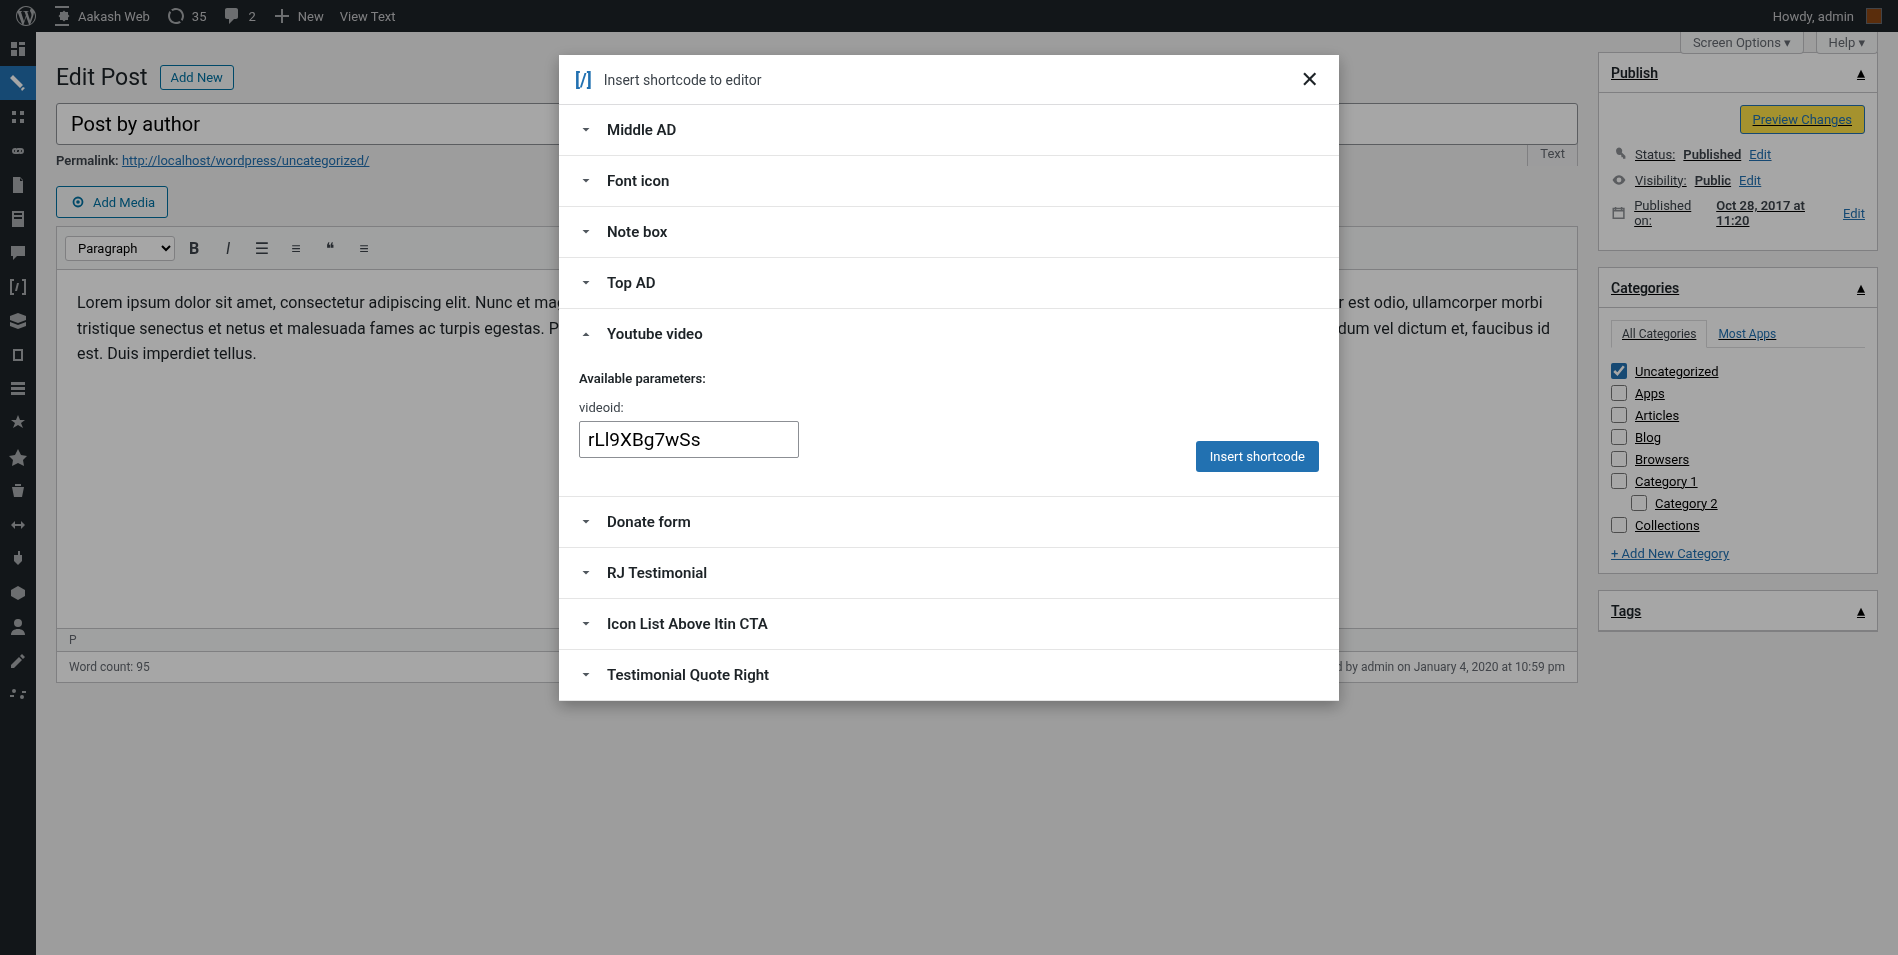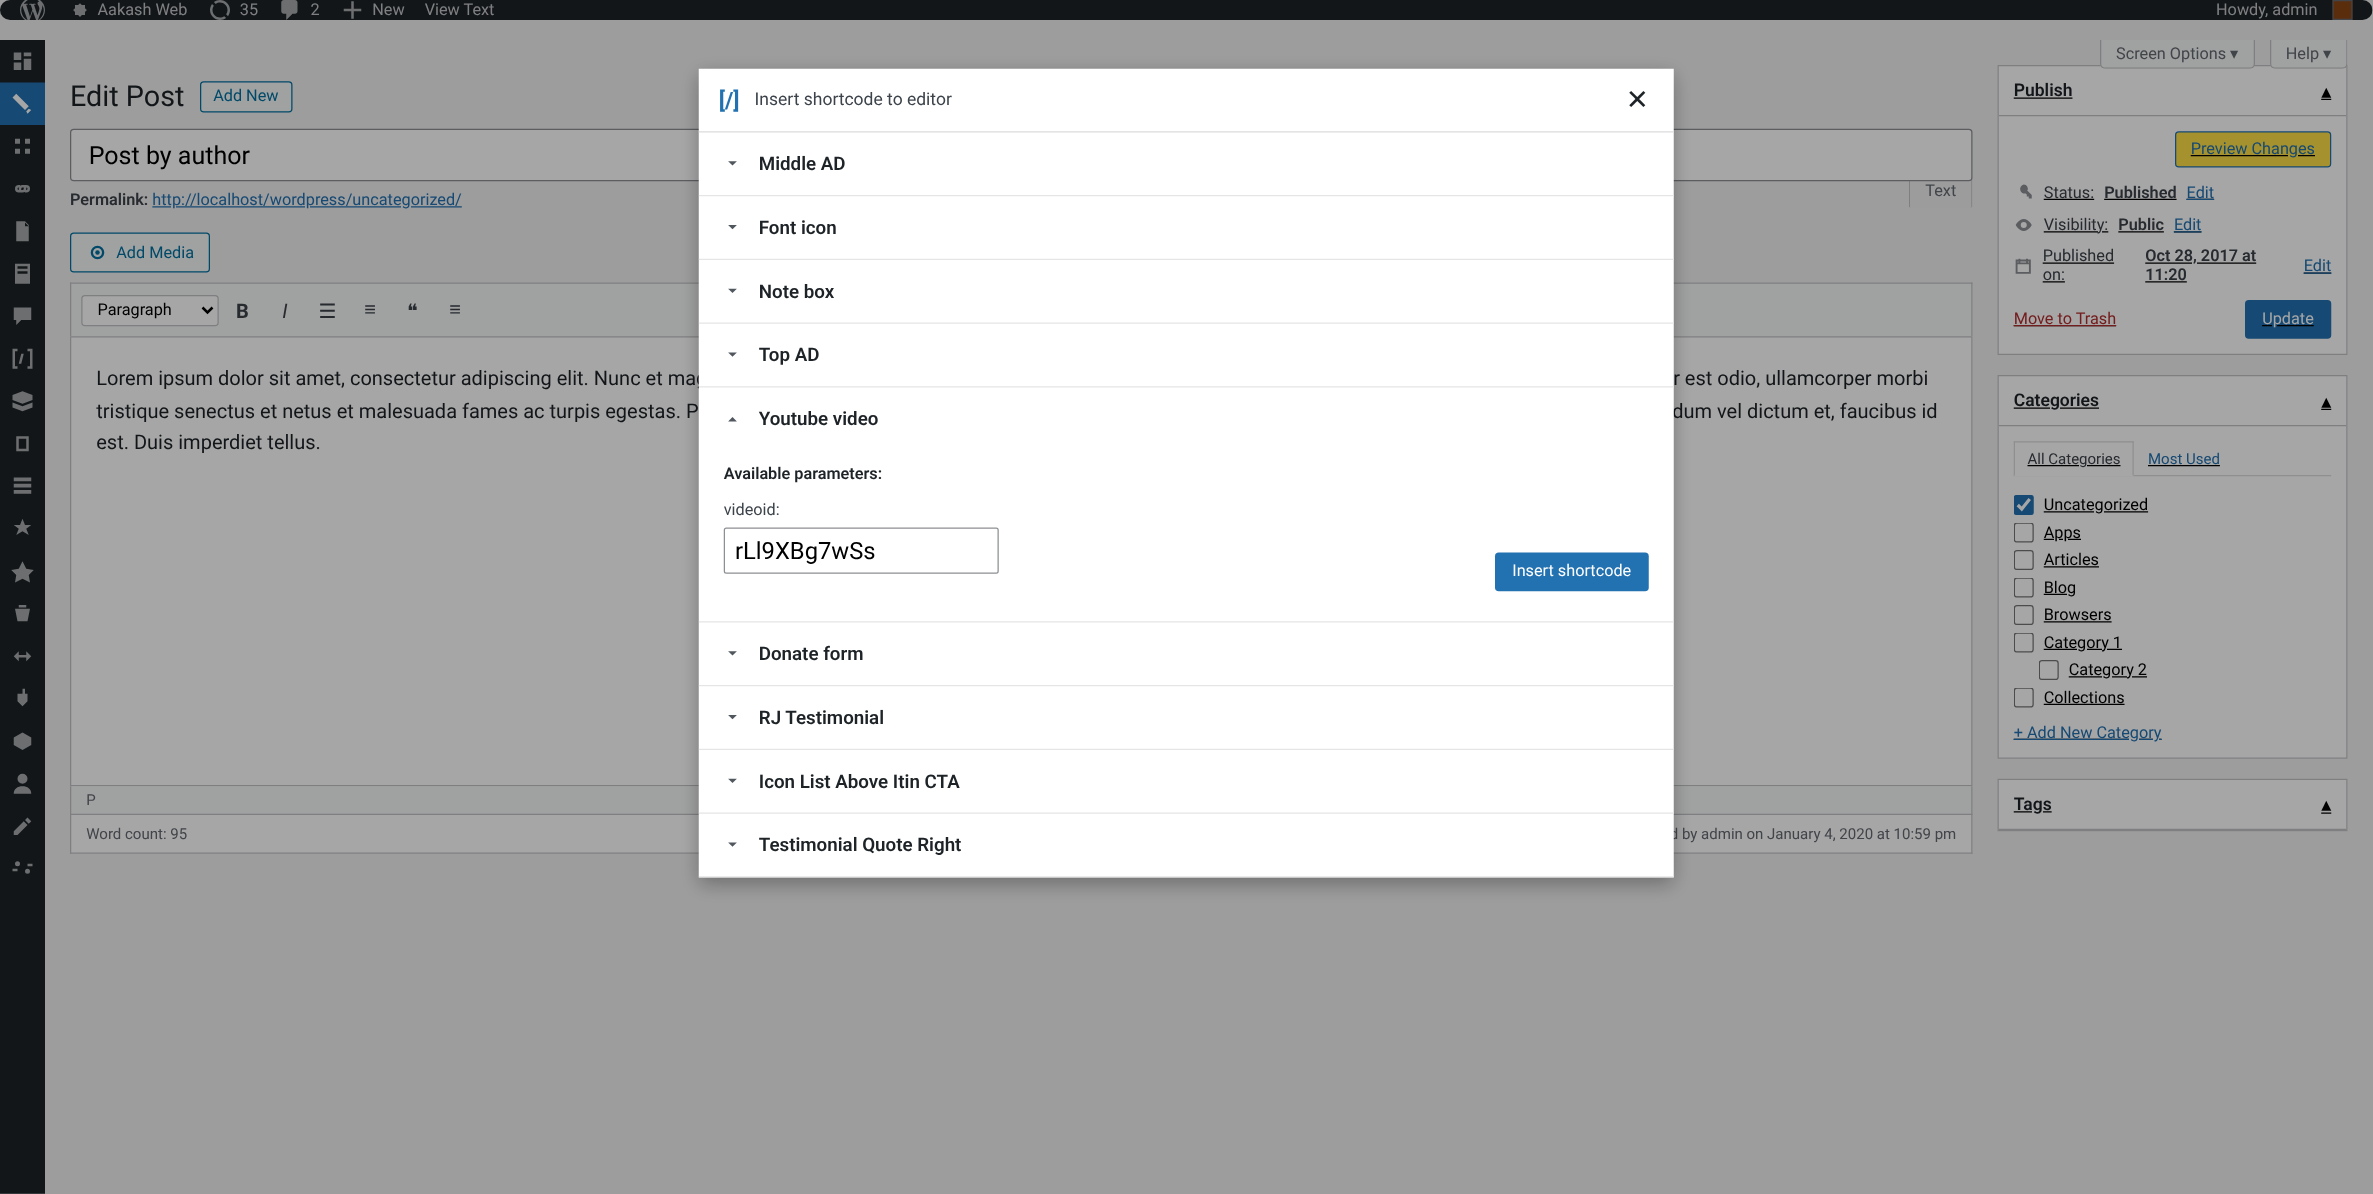--- a/index.html
+++ b/index.html
@@ -1,19 +1,19 @@
 <!DOCTYPE html>
 <html><head>
 <meta charset="utf-8">
 <style>
 * { margin: 0; padding: 0; box-sizing: border-box; font-family: -apple-system, BlinkMacSystemFont, "Segoe UI", Roboto, sans-serif; }
 body { background: #f1f1f1; overflow: hidden; }
 
 
-.admin-bar { background: #1d2327; height: 16px; display: flex; align-items: center; padding: 0 8px; color: #c3c4c7; font-size: 13px; justify-content: space-between; border-radius: 10px; }
+.admin-bar { background: #1d2327; height: 32px; display: flex; align-items: center; padding: 0 8px; color: #c3c4c7; font-size: 13px; justify-content: space-between; }
 .admin-bar-left, .admin-bar-right { display: flex; align-items: center; gap: 0; }
 .admin-bar-item { padding: 0 8px; display: flex; align-items: center; gap: 6px; height: 32px; cursor: pointer; }
 .admin-bar svg, .admin-bar .dashicon { width: 20px; height: 20px; fill: #a7aaad; }
 .avatar-box { width: 16px; height: 16px; background: #8B4513; margin-left: 6px; border: 1px solid #646970; }
 
 
 .admin-menu { position: absolute; left: 0; top: 32px; bottom: 0; width: 36px; background: #1d2327; }
 .admin-menu-item { width: 36px; height: 34px; display: flex; align-items: center; justify-content: center; cursor: pointer; }
 .admin-menu-item svg { width: 20px; height: 20px; fill: #a7aaad; }
 .admin-menu-item.active { background: #2271b1; }
@@ -318,36 +318,32 @@
               <a href="#">Edit</a>
             </div>
           <div class="postbox-row">
               <svg viewBox="0 0 20 20">
                 <path d="M3 4h14v13H3V4zm0 3h14M6 2v4M14 2v4" stroke="#8c8f94" fill="none" stroke-width="2"></path>
               </svg>
               <span>Published on:</span> 
               <span class="bold">Oct 28, 2017 at 11:20</span> 
               <a href="#">Edit</a>
             </div>
-          <div class="postbox-actions">
-            <span class="trash-link">Move to Trash</span>
-            <button class="button-primary">Update</button>
-          </div>
         </div>
       </div>
 
       <div class="postbox">
         <div class="postbox-header">
             <h2>Categories</h2>
             <span>▴</span>
           </div>
         <div class="postbox-body">
           <div class="cat-tabs">
             <div class="cat-tab active">All Categories</div>
-            <div class="cat-tab">Most Used</div>
+            <div class="cat-tab">Most Apps</div>
           </div>
           <div class="cat-list" id="cat-list">
               <div class="cat-item">
                 <input type="checkbox" checked="" style="">
                 <span>Uncategorized</span>
               </div>
               <div class="cat-item">
                 <input type="checkbox" style="">
                 <span>Apps</span>
               </div>

